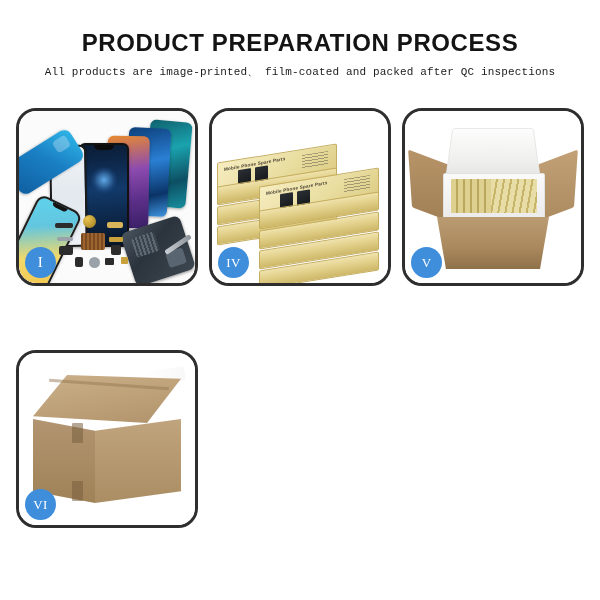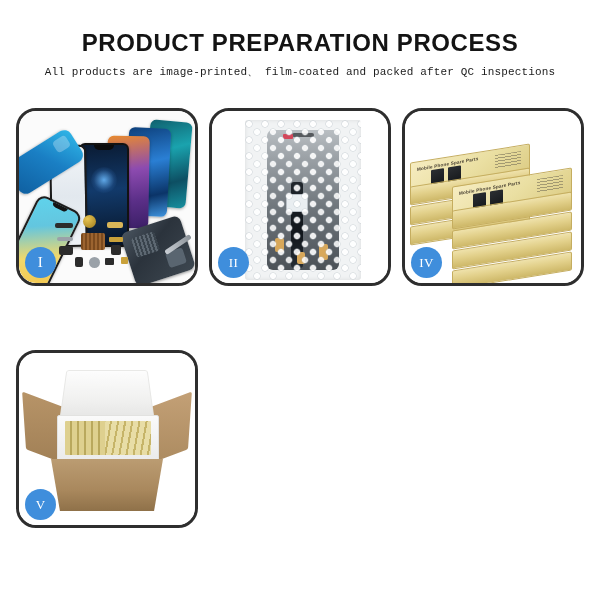--- a/index.html
+++ b/index.html
@@ -484,39 +484,20 @@
         <div class="pt" style="left:50px;top:45px;width:9px;height:7px;border-radius:1px;"></div>
         <div class="pt gold" style="left:66px;top:44px;width:7px;height:7px;border-radius:1px;"></div>
       </div>
 
       <div class="badge">
         <span>I</span>
       </div>
     </div>
   </div>
 
-  <div class="panel">
-    <div class="panel-inner">
-      <div class="p2-bg"></div>
-
-      <div class="bubble-bag">
-        <div class="bb-screen"></div>
-        <div class="bb-flex"></div>
-        <div class="bb-conn"></div>
-        <div class="bb-red"></div>
-        <div class="bb-tape" style="left:30px;top:118px;width:9px;height:14px;"></div>
-        <div class="bb-tape" style="left:74px;top:124px;width:9px;height:16px;"></div>
-        <div class="bb-tape" style="left:52px;top:132px;width:8px;height:12px;"></div>
-      </div>
-
-      <div class="badge small">
-        <span>II</span>
-      </div>
-    </div>
-  </div>
 
 
   <div class="panel">
     <div class="panel-inner">
       <div class="p4-bg"></div>
 
       <div class="stack">
 
         <div class="slab topface" style="left:0px;top:24px;">
           <div class="label">
@@ -561,14 +542,31 @@
       <div class="contents"></div>
       <div class="contents2"></div>
       <div class="cartontaper"></div>
 
       <div class="badge small">
         <span>V</span>
       </div>
     </div>
   </div>
 
+  <div class="panel">
+    <div class="panel-inner">
+      <div class="p6-bg"></div>
+
+      <div class="c6-gloss"></div>
+      <div class="c6-top"></div>
+      <div class="c6-seam"></div>
+      <div class="c6-left"></div>
+      <div class="c6-right"></div>
+      <div class="c6-tape" style="left:53px;top:70px;"></div>
+      <div class="c6-tape" style="left:53px;top:128px;"></div>
+
+      <div class="badge small">
+        <span>VI</span>
+      </div>
+    </div>
+  </div>
 
 </div>
 
 </body></html>

